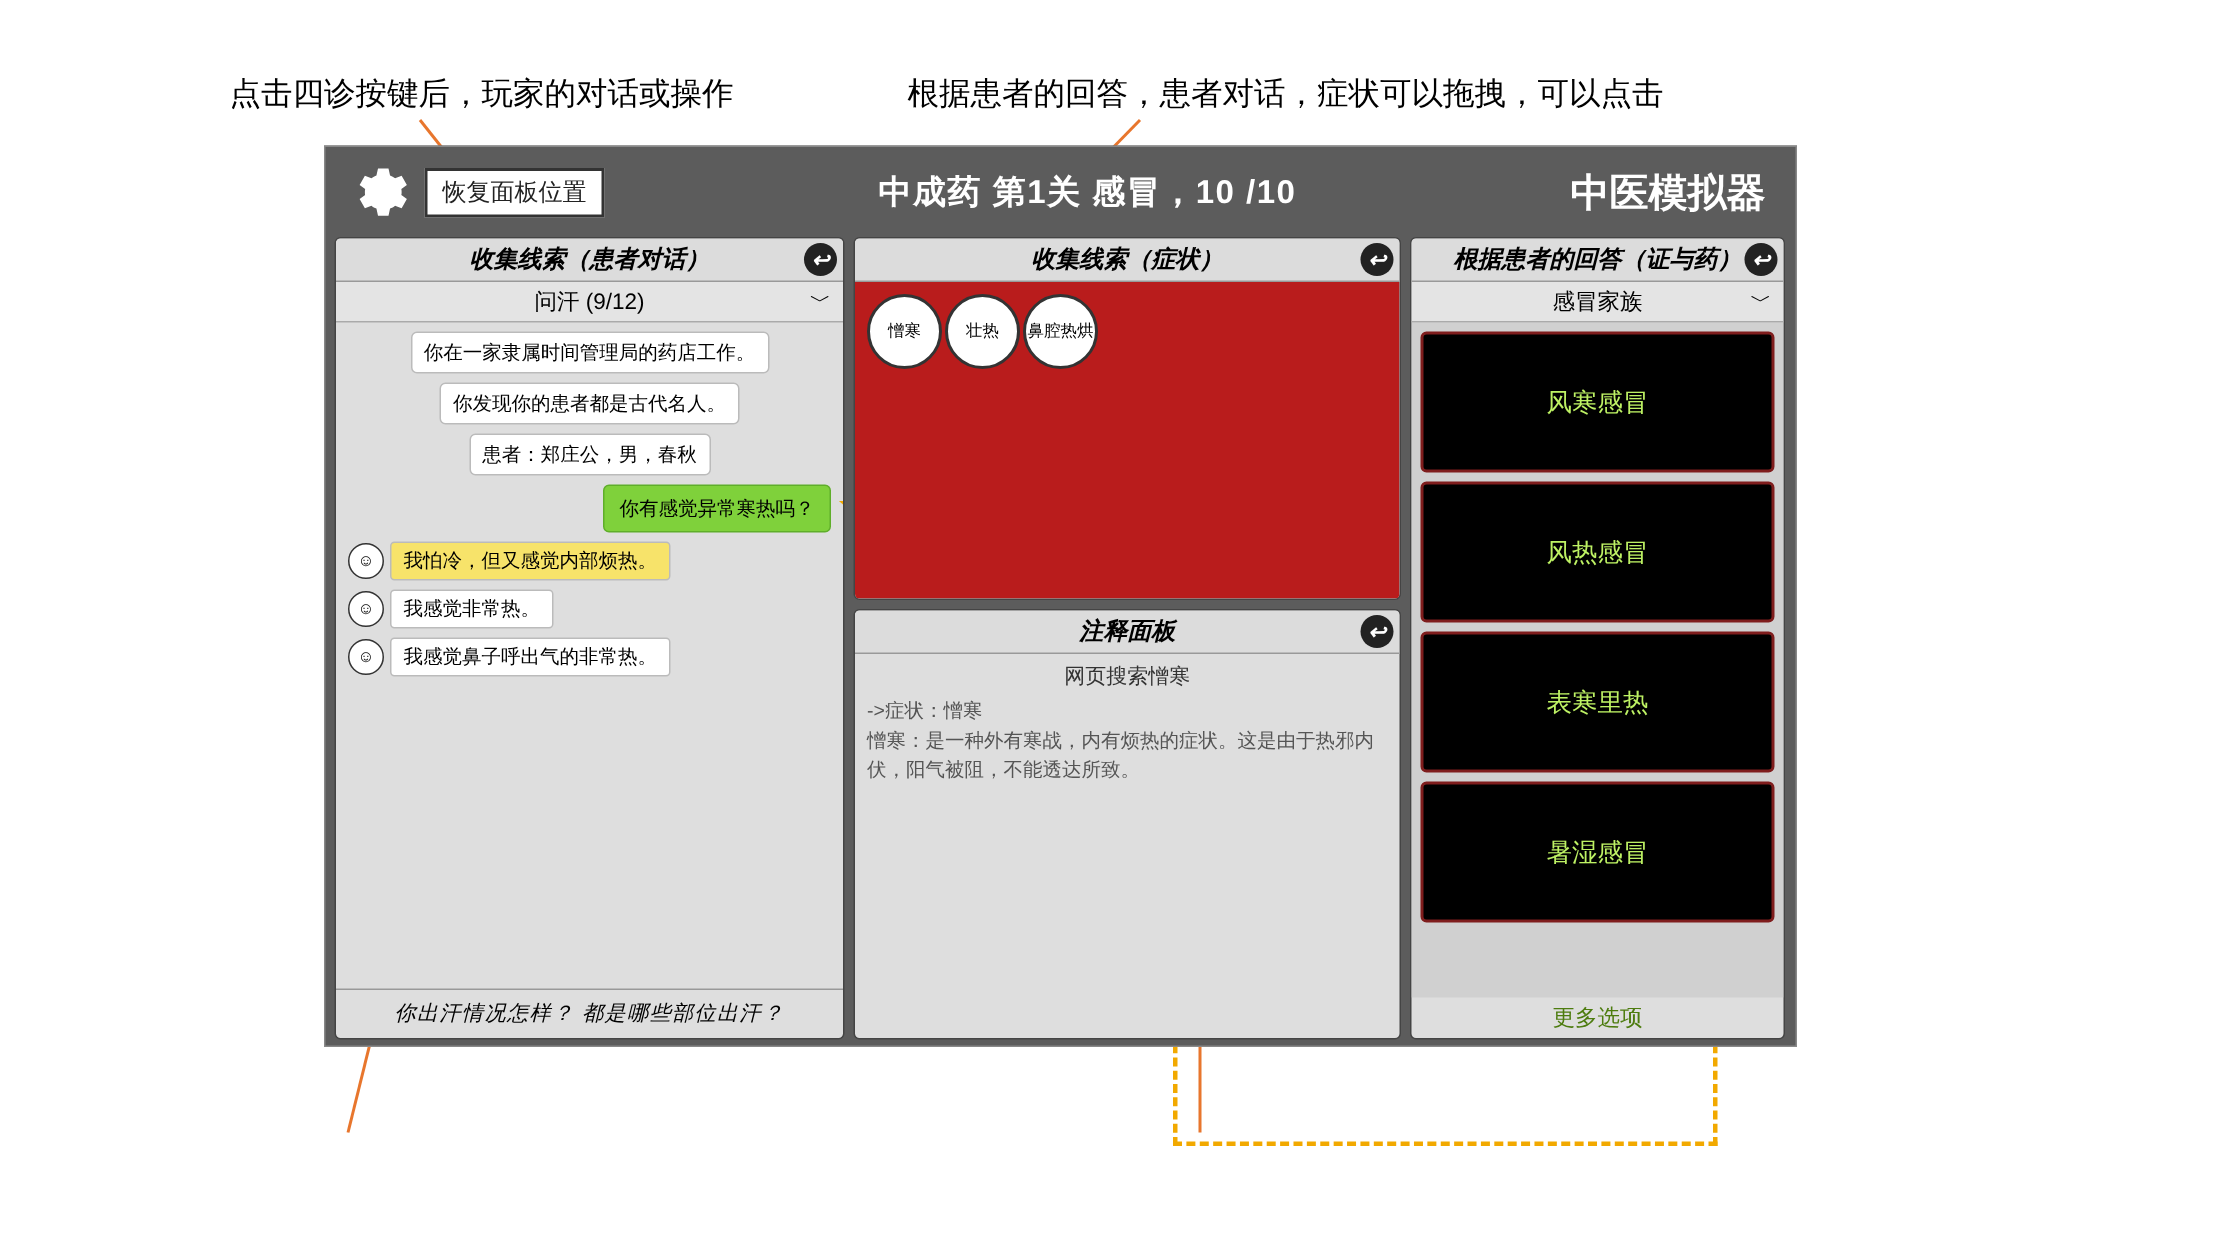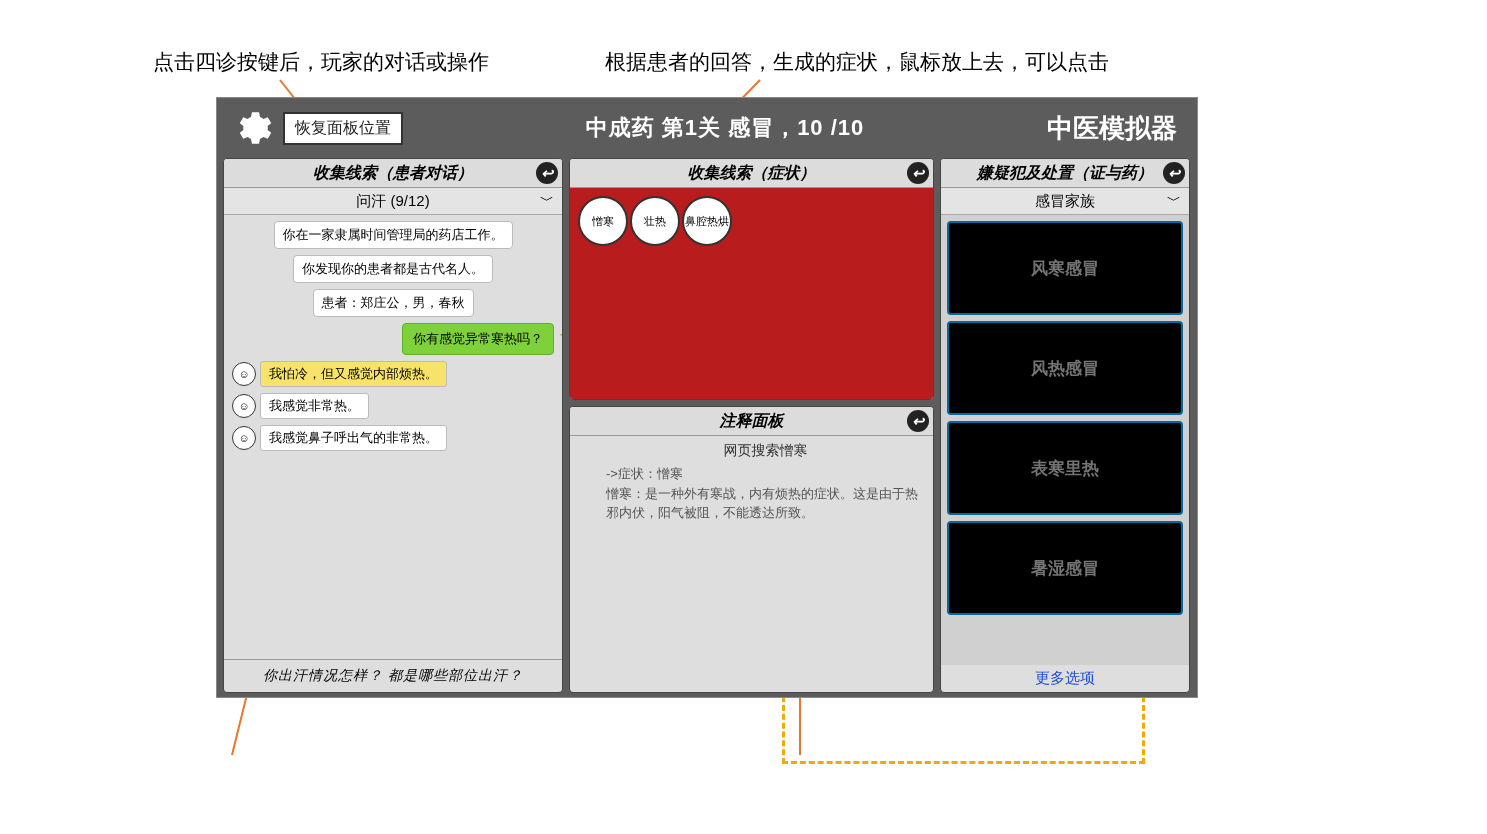--- a/index.html
+++ b/index.html
@@ -32,35 +32,35 @@
   .burst{position:absolute;right:-22px;top:4px;}
   .reply-row{display:flex;align-items:center;gap:4px;}
   .avatar{width:22px;height:22px;border-radius:50%;background:#fff;border:1.5px solid #333;flex-shrink:0;display:flex;align-items:center;justify-content:center;font-size:11px;}
   .reply{background:#fff;border:1px solid #bbb;border-radius:3px;padding:3px 8px;font-size:13px;}
   .reply-hl{background:#f7e36a;}
   .prompt{height:32px;display:flex;align-items:center;justify-content:center;font-size:14px;font-style:italic;border-top:1px solid #999;letter-spacing:1px;}
   
   .symptom-area{flex:1;background:#b91c1c;padding:8px;display:flex;gap:2px;align-items:flex-start;}
   .symptom{width:46px;height:46px;border-radius:50%;background:#fff;border:2px solid #333;display:flex;align-items:center;justify-content:center;font-size:11px;text-align:center;line-height:1.1;cursor:grab;}
   
-  .anno-body{flex:1;padding:6px 8px;font-size:13px;color:#333;margin-left:28px;}
+  .anno-body{flex:1;padding:6px 8px;font-size:13px;color:#333;}
   .anno-title{text-align:center;font-size:14px;margin-bottom:4px;}
   .anno-text{line-height:1.5;color:#555;}
   
   .diag-list{flex:1;background:#d0d0d0;padding:6px;display:flex;flex-direction:column;gap:6px;overflow:hidden;}
-  .diag{background:#000;border:2px solid #0369a1;border-radius:4px;height:90px;display:flex;align-items:center;justify-content:center;color:#737373;font-size:17px;font-weight:bold;cursor:pointer;}
-  .more{text-align:center;font-size:15px;color:#1d4ed8;padding:4px 0;}
+  .diag{background:#000;border:2px solid #7f1d1d;border-radius:4px;height:90px;display:flex;align-items:center;justify-content:center;color:#bef264;font-size:17px;font-weight:normal;cursor:pointer;}
+  .more{text-align:center;font-size:15px;color:#4d7c0f;padding:4px 0;}
 </style>
 </head>
 <body>
 
 <div class="page">
 
   <div class="callout" style="left:153px;top:48px;">点击四诊按键后，玩家的对话或操作</div>
-  <div class="callout" style="left:605px;top:48px;">根据患者的回答，生成的症状，鼠标放上去，可以点击</div>
+  <div class="callout" style="left:605px;top:48px;">根据患者的回答，患者对话，症状可以拖拽，可以点击</div>
 
   <svg class="arrow" style="left:0;top:0;width:1487px;height:834px;">
 
     <line x1="280" y1="80" x2="486" y2="340"></line>
       <polygon points="486,340 478,325 492,330"></polygon>
 
     <line x1="760" y1="80" x2="672" y2="170"></line>
       <polygon points="672,170 685,165 681,155"></polygon>
 
     <line x1="232" y1="755" x2="300" y2="480"></line>
@@ -145,21 +145,21 @@
             <div class="anno-title">网页搜索憎寒</div>
             <div class="anno-text">-&gt;症状：憎寒</div>
             <div class="anno-text">憎寒：是一种外有寒战，内有烦热的症状。这是由于热邪内伏，阳气被阻，不能透达所致。</div>
           </div>
         </div>
       </div>
 
       <div class="col col-right">
         <div class="panel" style="flex:1;">
           <div class="panel-hdr">
-            <span>嫌疑犯及处置（证与药）</span>
+            <span>根据患者的回答（证与药）</span>
             <div class="back-btn">↩</div>
           </div>
           <div class="subhdr">
             <span>感冒家族</span>
             <span class="chev">﹀</span>
           </div>
           <div class="diag-list">
             <div class="diag">风寒感冒</div>
             <div class="diag">风热感冒</div>
             <div class="diag">表寒里热</div>

